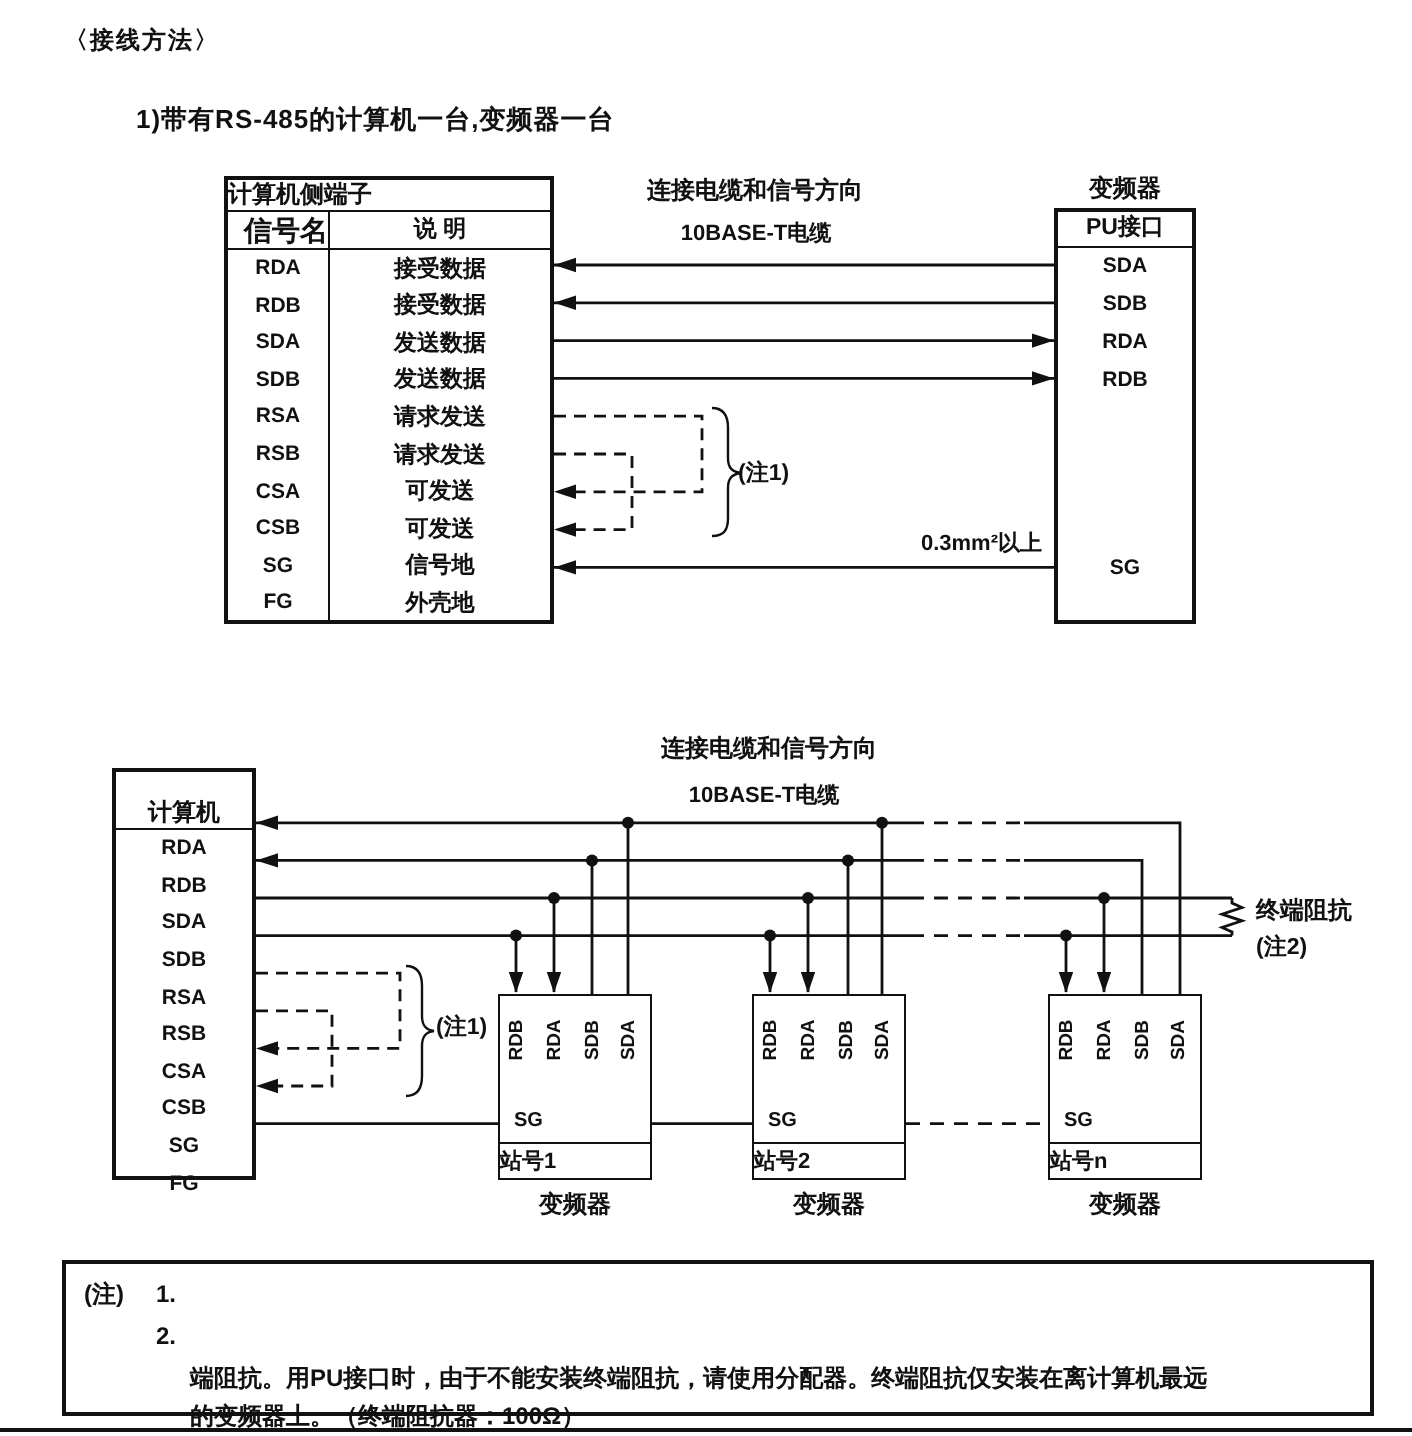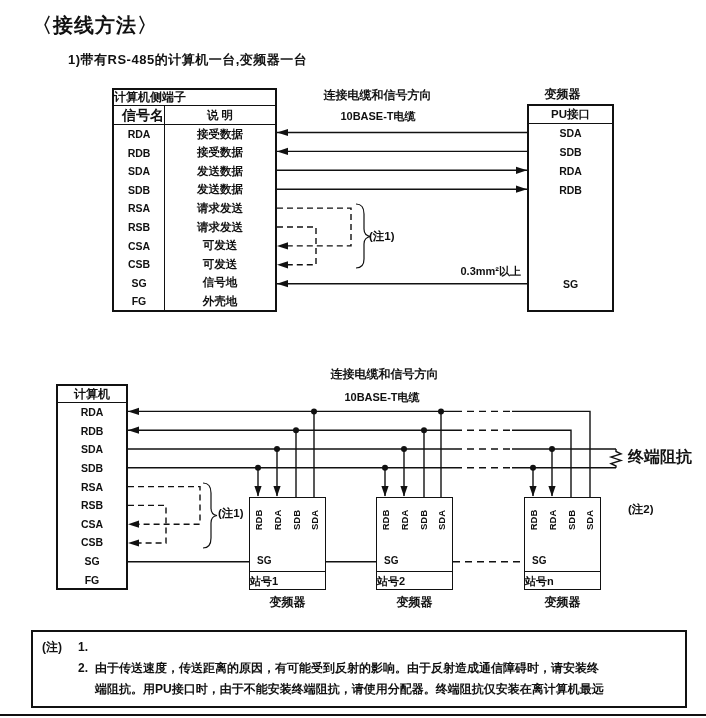--- a/index.html
+++ b/index.html
@@ -4,42 +4,42 @@
 <style>
   html,body { margin:0; padding:0; background:#fff; }
   .canvas {
     position:relative; width:706px; height:718px; background:#fff;
     font-family:"Liberation Sans","DejaVu Sans",sans-serif;
     color:#111; font-weight:bold; overflow:hidden;
   }
   .abs { position:absolute; }
   .lbl { position:absolute; white-space:nowrap; }
   .ctr { text-align:center; }
-  .page-title { left:32px; top:12px; font-size:20px; letter-spacing:1px; }
+  .page-title { left:32px; top:12px; font-size:12px; letter-spacing:1px; }
   .sec-heading { left:40px; font-size:13px; letter-spacing:0.5px;margin-left:28px; }
 
   
   .t1 { left:112px; top:88px; width:165px; height:224px; border:2px solid #111; box-sizing:border-box; }
   .t1-title { height:15px; line-height:15px; font-size:12px; border-bottom:1.5px solid #111; }
   .t1-header { display:flex; height:18px; border-bottom:1.5px solid #111; }
   .t1-header .c1 { width:50px; border-right:1.5px solid #111; text-align:right; line-height:18px; font-size:14px; }
   .t1-header .c2 { flex:1; text-align:center; line-height:18px; font-size:11.5px; }
   .t1-body { position:relative; }
   .t1-row { display:flex; height:18.55px; align-items:center; }
   .t1-row .c1 { width:50px; border-right:1.5px solid #111; text-align:center; font-size:10.5px; align-self:stretch; display:flex; align-items:center; justify-content:center; }
   .t1-row .c2 { flex:1; text-align:center; font-size:11.5px; }
 
   
-  .inv1 { left:527px; top:104px; width:87px; height:208px; border:2px solid #111; box-sizing:border-box; }
+  .inv1 { left:527px; top:104px; width:71px; height:208px; border:2px solid #111; box-sizing:border-box; }
   .inv1-port { height:17px; line-height:17px; text-align:center; font-size:11.5px; border-bottom:1.5px solid #111; }
   .inv1-term { position:absolute; left:0; width:100%; text-align:center; font-size:10.5px; height:14px; line-height:14px; }
 
   
   .comp2 { left:56px; top:384px; width:72px; height:206px; border:2px solid #111; box-sizing:border-box; }
-  .comp2-title { height:16px; line-height:16px; text-align:center; font-size:12px; border-bottom:1.5px solid #111; }
+  .comp2-title { height:16px; line-height:16px; text-align:center; font-size:12px; border-bottom:1.5px solid #111;margin-top:12px; }
   .comp2-body { display:flex; flex-direction:column; }
   .comp2-row { height:18.6px; display:flex; align-items:center; justify-content:center; font-size:10.5px; }
 
   
   .station { top:497px; width:77px; height:93px; border:1.5px solid #111; box-sizing:border-box; position:absolute; }
   .st-term { position:absolute; top:16px; width:34px; height:12px; line-height:12px; text-align:center;
              transform:rotate(-90deg); transform-origin:center; font-size:9.5px; }
   .st-sg { position:absolute; left:7px; top:57px; font-size:10px; }
   .st-name { position:absolute; left:0; bottom:0; width:100%; height:18px; line-height:18px; text-align:left;
              border-top:1.5px solid #111; font-size:11px; box-sizing:border-box; }
@@ -124,22 +124,22 @@
     <div class="inv1-term" style="top:20px;">SDA</div>
     <div class="inv1-term" style="top:39px;">SDB</div>
     <div class="inv1-term" style="top:58px;">RDA</div>
     <div class="inv1-term" style="top:77px;">RDB</div>
     <div class="inv1-term" style="top:171px;">SG</div>
   </div>
 
   <div class="lbl ctr" style="left:312px;top:366px;width:145px;font-size:12px;">连接电缆和信号方向</div>
   <div class="lbl ctr" style="left:332px;top:390px;width:100px;font-size:11px;">10BASE-T电缆</div>
   <div class="lbl" style="left:218px;top:506px;font-size:11.5px;">(注1)</div>
-  <div class="lbl" style="left:628px;top:447px;font-size:16px;">终端阻抗</div>
-  <div class="lbl" style="left:628px;top:466px;font-size:11.5px;margin-top:36px;">(注2)</div>
+  <div class="lbl" style="left:628px;top:447px;font-size:12px;">终端阻抗</div>
+  <div class="lbl" style="left:628px;top:466px;font-size:11.5px;">(注2)</div>
 
   <div class="abs comp2">
     <div class="comp2-title">计算机</div>
     <div class="comp2-body">
       <div class="comp2-row">RDA</div>
       <div class="comp2-row">RDB</div>
       <div class="comp2-row">SDA</div>
       <div class="comp2-row">SDB</div>
       <div class="comp2-row">RSA</div>
       <div class="comp2-row">RSB</div>
@@ -276,21 +276,23 @@
     <path fill="none" stroke="#111" stroke-width="1.4" d="M616,449 V451.5 L621,453.8 L611,457.1 L621,460.4 L611,463.7 L616,466 V467.8"></path>
   </svg>
 
   <div class="abs notes">
     <div class="note-line">
       <span class="note-pfx">(注)</span>
       <span class="note-num">1.</span>
     </div>
     <div class="note-line">
       <span class="note-num">2.</span>
-      <span>由于传送速度，传送距离的原因，有可能受到反射的影响。由于反射造成通信障碍时，请安装终</span>
     </div>
     <div class="note-line">
       <span>端阻抗。用PU接口时，由于不能安装终端阻抗，请使用分配器。终端阻抗仅安装在离计算机最远</span>
     </div>
+    <div class="note-line" style="height:18px;line-height:16px;">
+      <span>的变频器上。（终端阻抗器：100Ω）</span>
+    </div>
   </div>
 
   <div class="abs bottom-rule"></div>
 </div>
 
 </body></html>

